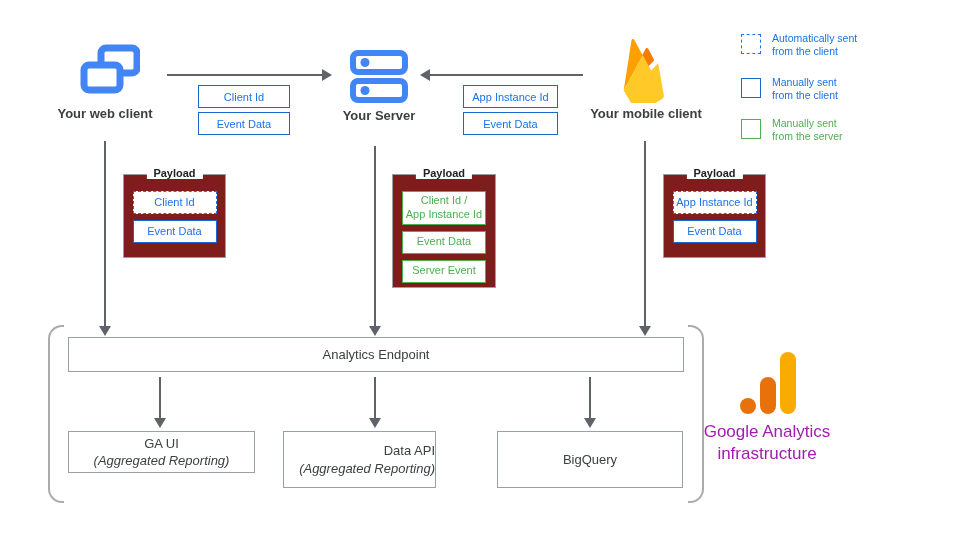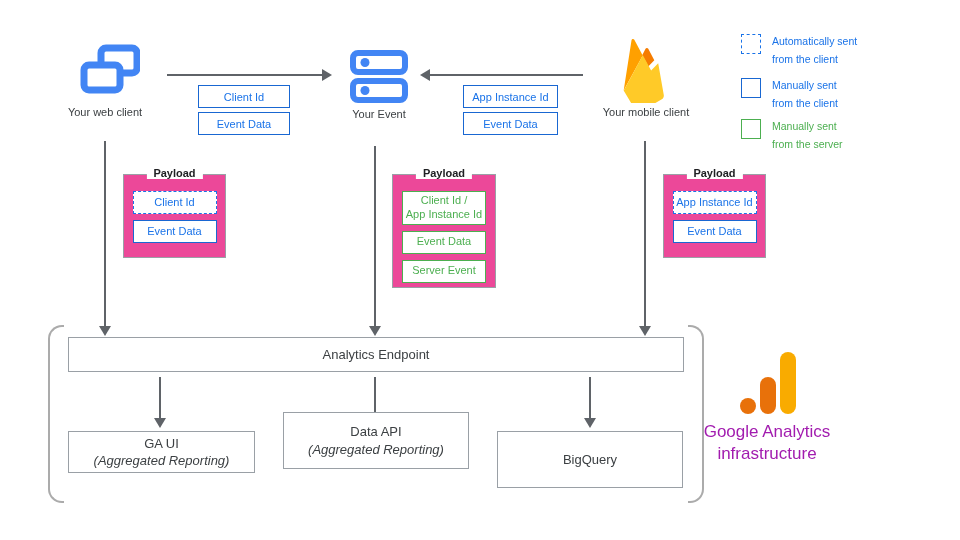--- a/index.html
+++ b/index.html
@@ -2,56 +2,56 @@
 <html><head>
 <meta charset="utf-8">
 <style>
   html,body { margin:0; padding:0; background:#fff; }
   .diagram {
     position:relative; width:960px; height:540px; background:#ffffff;
     font-family:"Liberation Sans", sans-serif; overflow:hidden;
   }
   .abs { position:absolute; }
 
-  .client-label { position:absolute; font-size:11px; color:#3C4043; text-align:center; }
+  .client-label { position:absolute; font-size:13px; color:#3C4043; text-align:center;font-weight:bold; }
 
   
   .tagbox {
     position:absolute; height:23px; border:1.4px solid #1967D2; color:#1A73E8;
     background:#fff; display:flex; align-items:center; justify-content:center;
     font-size:11px; box-sizing:border-box;
   }
 
   
   .arrow-h { position:absolute; height:2px; background:#5F6368; }
   .arrow-v { position:absolute; width:2px; background:#5F6368; }
   .head-right { position:absolute; right:-10px; top:-5px; width:0; height:0;
     border-left:10px solid #5F6368; border-top:6px solid transparent; border-bottom:6px solid transparent; }
   .head-left { position:absolute; left:-10px; top:-5px; width:0; height:0;
     border-right:10px solid #5F6368; border-top:6px solid transparent; border-bottom:6px solid transparent; }
   .head-down { position:absolute; bottom:-9px; left:-5px; width:0; height:0;
     border-top:10px solid #5F6368; border-left:6px solid transparent; border-right:6px solid transparent; }
 
   
-  .payload { position:absolute; border:1px solid #9AA0A6; background:#ec4899; padding-top:16px; box-sizing:border-box; }
+  .payload { position:absolute; border:1px solid #9AA0A6; background:#7f1d1d; padding-top:16px; box-sizing:border-box; }
   .ptitle { position:absolute; top:-8px; left:50%; transform:translateX(-50%);
     background:#fff; padding:0 7px; font-size:11px; font-weight:700; color:#202124; white-space:nowrap; }
   .pitem { margin:0 auto 6px; width:84px; min-height:23px; display:flex; align-items:center; justify-content:center;
     font-size:11px; text-align:center; background:#fff; white-space:pre-line; line-height:1.25; box-sizing:border-box; padding:2px 2px; }
   .dashed-blue { border:1.4px dashed #1A73E8; color:#1A73E8; }
   .solid-blue  { border:1.4px solid #1967D2; color:#1A73E8; }
   .solid-green { border:1.4px solid #4CAF50; color:#4CAF50; }
 
   
   .legend-item { position:absolute; width:190px; height:30px; }
   .legend-swatch { position:absolute; left:0; top:1px; width:20px; height:20px; background:#fff; box-sizing:border-box; }
   .legend-swatch.sw-dashed-blue { border:1.5px dashed #1A73E8; }
   .legend-swatch.sw-solid-blue  { border:1.5px solid #1967D2; }
   .legend-swatch.sw-solid-green { border:1.5px solid #4CAF50; }
-  .legend-text { position:absolute; left:31px; top:-1px; font-size:10.5px; line-height:18px; white-space:pre-line; }
+  .legend-text { position:absolute; left:31px; top:-1px; font-size:10.5px; line-height:13px; white-space:pre-line; }
   .legend-text.blue  { color:#1A73E8; }
   .legend-text.green { color:#4CAF50; }
 
   
   .endpoint { position:absolute; border:1px solid #9AA0A6; background:#fff; display:flex; align-items:center;
     justify-content:center; font-size:13px; color:#3C4043; box-sizing:border-box; }
   .output-box { position:absolute; border:1px solid #9AA0A6; background:#fff; display:flex; flex-direction:column;
     align-items:center; justify-content:center; font-size:13px; color:#3C4043; text-align:center; line-height:1.32; box-sizing:border-box; }
   .output-box .subtitle { font-style:italic; white-space:pre-line; }
 
@@ -71,21 +71,21 @@
     <rect x="4" y="21" width="36" height="25" rx="5" fill="#ffffff" stroke="#4285F4" stroke-width="7"></rect>
   </svg>
   <div class="client-label" style="left:40px; top:106px; width:130px;">Your web client</div>
 
   <svg class="abs" style="left:350px; top:50px;" width="58" height="53" viewBox="0 0 58 53">
     <rect x="3" y="3" width="52" height="19" rx="5" fill="none" stroke="#4285F4" stroke-width="6"></rect>
     <circle cx="15" cy="12.5" r="4.5" fill="#4285F4"></circle>
     <rect x="3" y="31" width="52" height="19" rx="5" fill="none" stroke="#4285F4" stroke-width="6"></rect>
     <circle cx="15" cy="40.5" r="4.5" fill="#4285F4"></circle>
   </svg>
-  <div class="client-label" style="left:314px; top:108px; width:130px;">Your Event</div>
+  <div class="client-label" style="left:314px; top:108px; width:130px;">Your Server</div>
 
   <svg class="abs" style="left:623px; top:39px;" width="48" height="64" viewBox="0 0 256 351">
     <path fill="#FFA000" d="M0 283L43.1 7c1.2-7.8 11.7-9.6 15.4-2.6l46 86.2L0 283z"></path>
     <path fill="#F57C00" d="M135 150.4l33-33.8-33-62.9c-3.1-6-11.9-6-15 0L102.4 87.3v2.9l32.6 60.2z"></path>
     <path fill="#FFCA28" d="M0 283l2.1-3 102.6-190.5.2-2 45.7 85.9 38.8-40 30.6 174.2c1.6 9.2-2.7 18.4-10.7 23.5l-118 66.7c-6.9 3.8-15.2 3.9-22 .3L0 283z"></path>
   </svg>
   <div class="client-label" style="left:580px; top:106px; width:132px;">Your mobile client</div>
 
   <div class="arrow-h" style="left:167px; top:74px; width:155px;">
     <div class="head-right"></div>
@@ -157,21 +157,21 @@
     <div class="head-down"></div>
   </div>
   <div class="arrow-v" style="left:589px; top:377px; height:42px;">
     <div class="head-down"></div>
   </div>
 
   <div class="output-box" style="left:68px; top:431px; width:187px; height:42px;">
     <div>GA UI</div>
     <div class="subtitle">(Aggregated Reporting)</div>
   </div>
-  <div class="output-box" style="left:283px; top:412px; width:186px; height:57px;">
+  <div class="output-box" style="left:283px; top:431px; width:153px; height:57px;align-items:flex-end;">
     <div>Data API</div>
     <div class="subtitle">(Aggregated Reporting)</div>
   </div>
   <div class="output-box" style="left:497px; top:431px; width:186px; height:57px;">
     <div>BigQuery</div>
   </div>
 
   <svg class="abs" style="left:740px; top:352px;" width="56" height="62" viewBox="0 0 56 62">
     <rect x="40" y="0" width="16" height="62" rx="8" fill="#F9AB00"></rect>
     <rect x="20" y="25" width="16" height="37" rx="8" fill="#E8710A"></rect>

